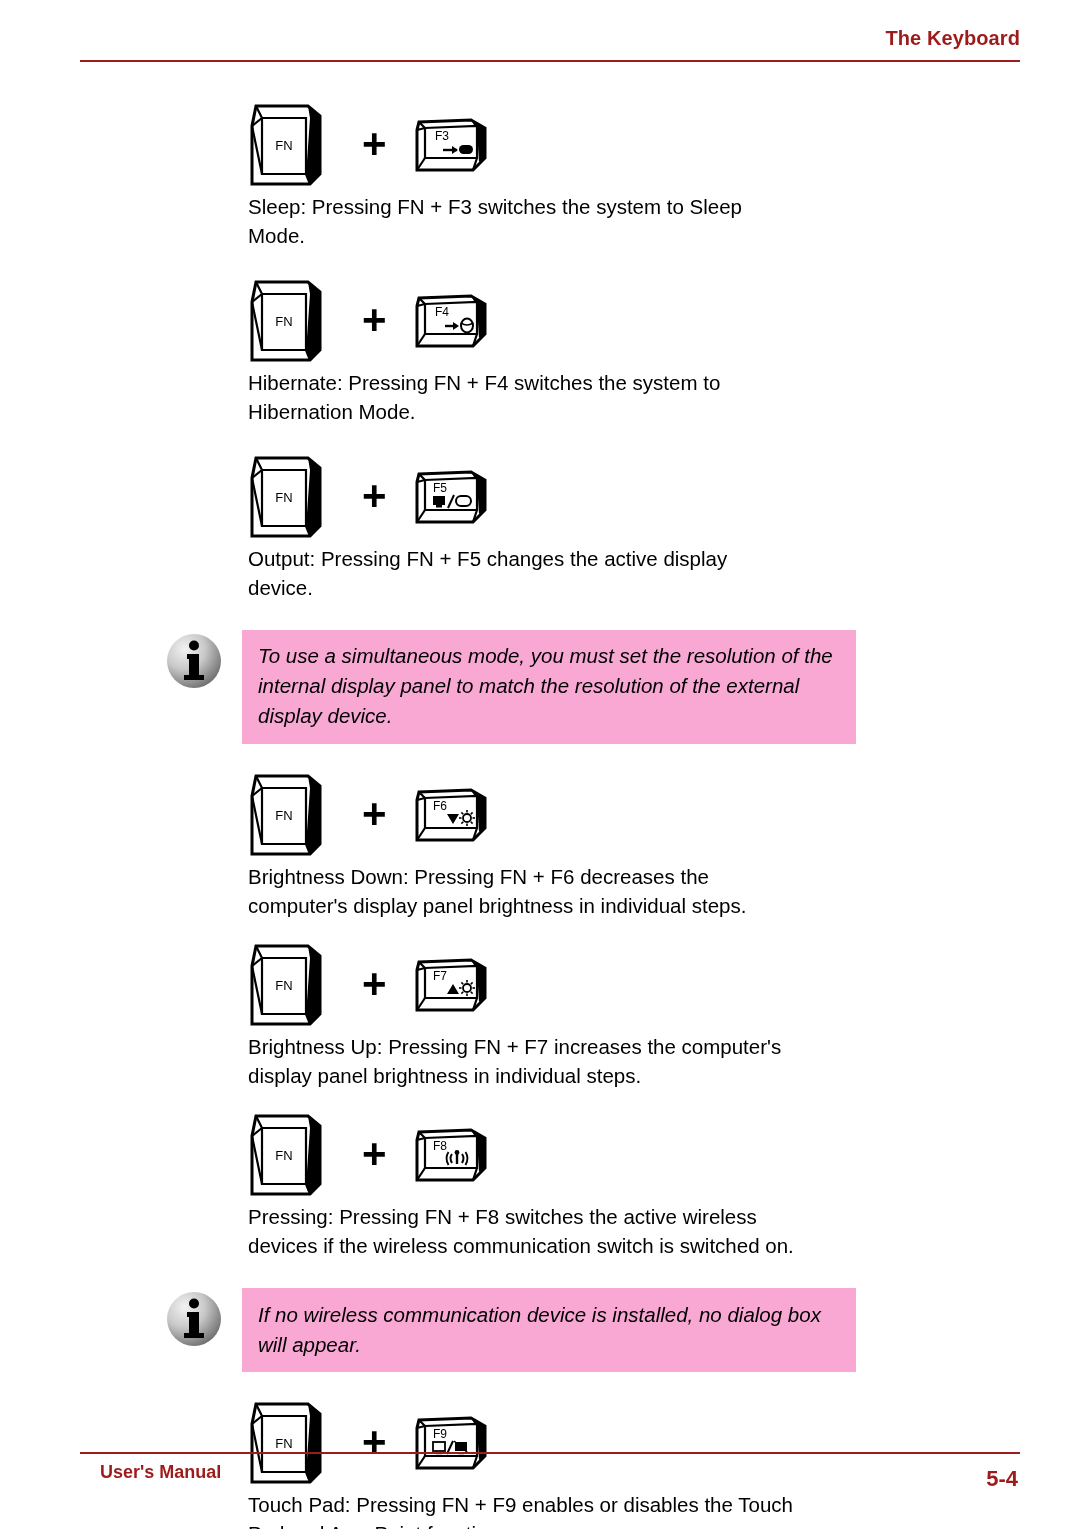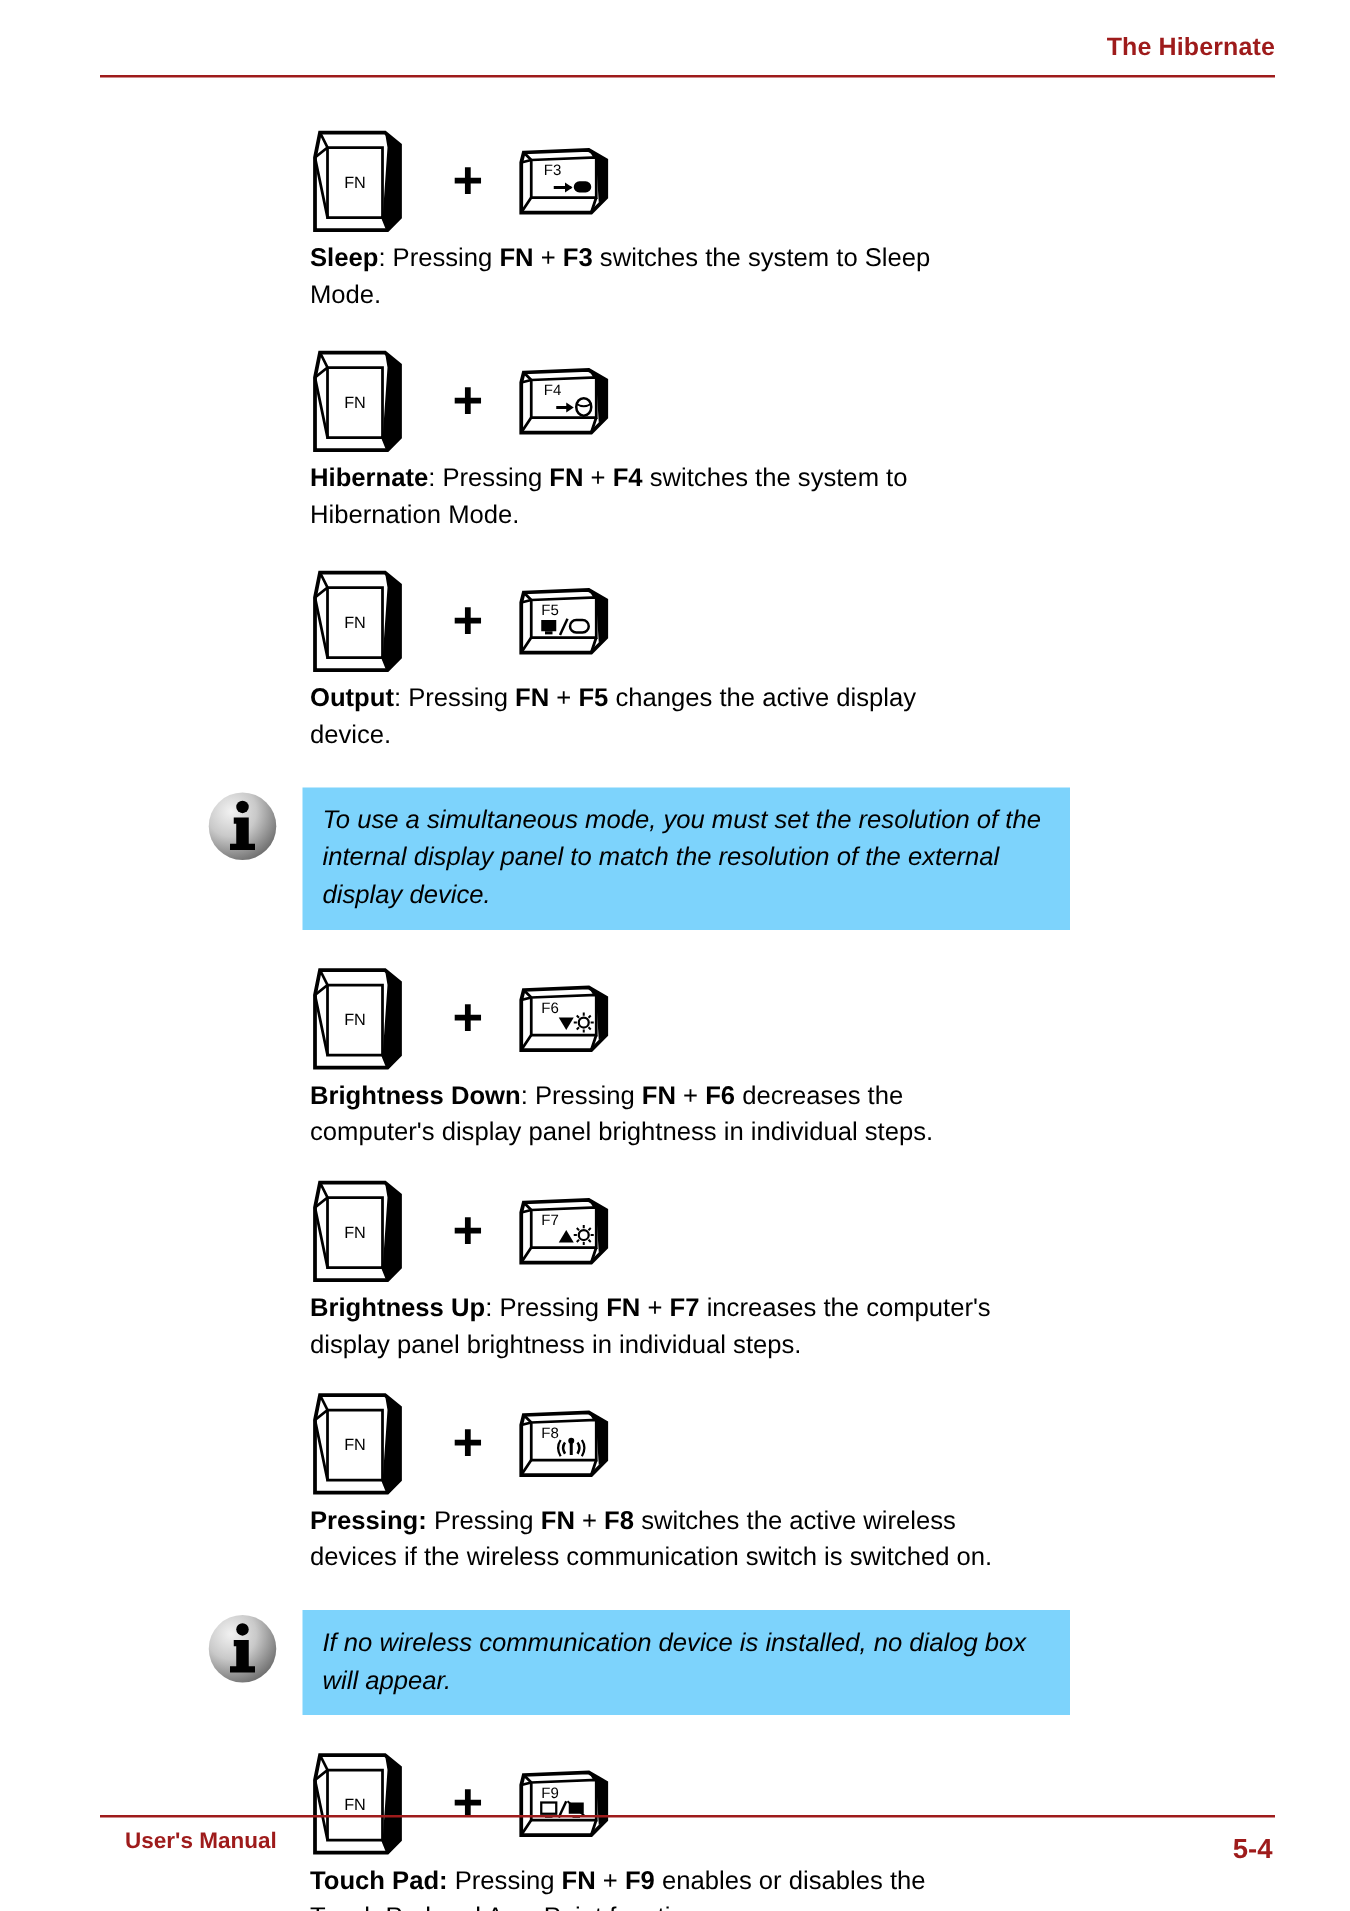--- a/index.html
+++ b/index.html
@@ -118,60 +118,60 @@
 
   
   .para {
     padding-left: 248px;
     padding-right: 60px;
     font-size: 20.5px;
     line-height: 29px;
     color: #000;
     max-width: 1020px;
   }
-  .para b { font-weight: bold; }
+  .para b { font-weight: normal; }
 
   
   .note {
     position: relative;
     display: flex;
     align-items: flex-start;
     padding-left: 160px;
     margin-top: 16px;
   }
   .note-icon {
     position: absolute;
     left: 163px;
     top: 0px;
     width: 62px;
     height: 62px;
   }
   .note-body {
-    background: #7dd3fc;
+    background: #f9a8d4;
     margin-left: 82px;
     padding: 11px 16px 13px 16px;
     width: 778px;
     font-style: italic;
     font-size: 20.5px;
     line-height: 30px;
     color: #000;
   }
   .note-body.single { padding-top: 12px; padding-bottom: 12px; }
 
   .spacer-12 { height: 12px; }
   .spacer-20 { height: 20px; }
   .spacer-26 { height: 26px; }
 </style>
 </head>
 <body>
 
 <div class="page">
 
   <div class="header">
-    <div class="header-title">The Hibernate</div>
+    <div class="header-title">The Keyboard</div>
     <div class="header-rule"></div>
   </div>
 
   <div class="content">
 
     <div class="section">
       <div class="keyrow">
         <span class="fnkey">
           <svg width="76" height="84" viewBox="0 0 76 84" xmlns="http://www.w3.org/2000/svg">
             <path d="M8,2 L60,2 L72,12 L72,70 L62,80 L4,80 L4,22 Z" fill="#ffffff" stroke="#000" stroke-width="3"></path>

